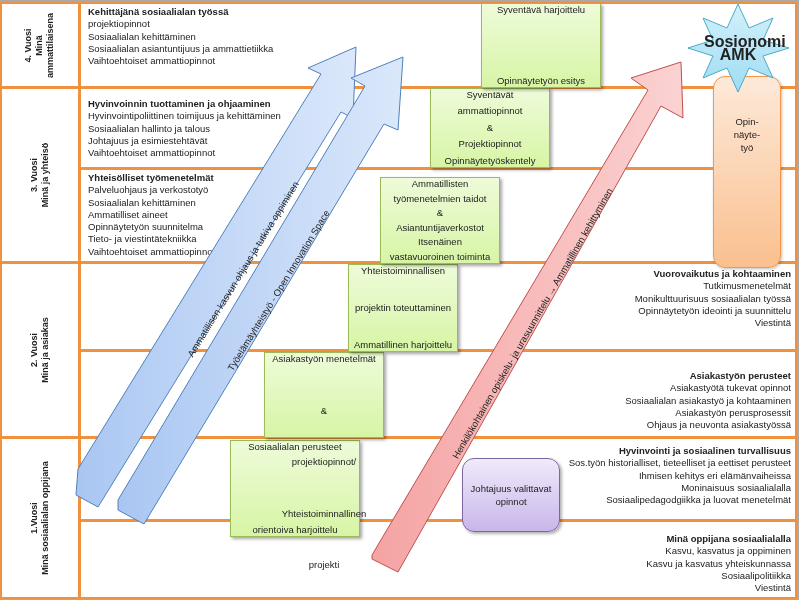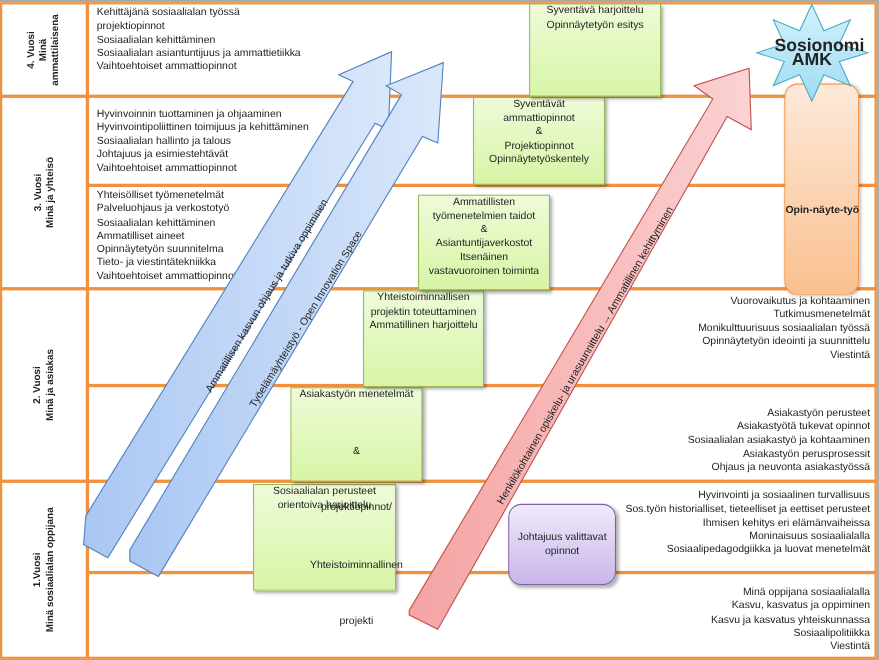--- a/index.html
+++ b/index.html
@@ -3,25 +3,25 @@
 <meta charset="utf-8">
 <style>
   html, body { margin:0; padding:0; }
   body { width:799px; height:600px; position:relative; overflow:hidden; background:#a9a9a9; font-family:"Liberation Sans", sans-serif; }
   .frame { position:absolute; left:0; top:2px; width:797px; height:597px; background:#fff; border:2px solid #f0913f; box-sizing:border-box; }
   .hline { position:absolute; height:3px; background:#f0913f; }
   .vline { position:absolute; width:3px; background:#f0913f; }
   .year { position:absolute; left:2px; width:76px; display:flex; align-items:center; justify-content:center; }
   .year .rot { transform:rotate(-90deg); white-space:nowrap; text-align:center; font-size:9px; font-weight:bold; line-height:11px; color:#222; }
   .course { position:absolute; font-size:9.5px; line-height:12.3px; color:#222; white-space:nowrap; }
-  .course .h { font-weight:normal; }
+  .course .h { font-weight:bold; }
   .course.right { text-align:right; }
-  .gbox { position:absolute; background:linear-gradient(180deg,#eefbd9 0%,#d7f5a5 100%); border:1px solid #9bbb59; box-shadow:2px 2px 3px rgba(0,0,0,0.35); display:flex; flex-direction:column; align-items:center; justify-content:flex-start; text-align:center; font-size:9.5px; line-height:12.5px; color:#222; }
+  .gbox { position:absolute; background:linear-gradient(180deg,#eefbd9 0%,#d7f5a5 100%); border:1px solid #9bbb59; box-shadow:2px 2px 3px rgba(0,0,0,0.35); display:flex; flex-direction:column; align-items:center; justify-content:space-between; text-align:center; font-size:9.5px; line-height:12.5px; color:#222; }
   .pbox { position:absolute; background:linear-gradient(180deg,#f0eafb 0%,#c9b6ea 100%); border:1px solid #8064a2; border-radius:12px; box-shadow:2px 2px 3px rgba(0,0,0,0.3); display:flex; flex-direction:column; align-items:center; justify-content:center; text-align:center; font-size:9.5px; line-height:13px; color:#222; }
-  .obox { position:absolute; background:linear-gradient(180deg,#fde9d9 0%,#fac08f 100%); border:1px solid #f79646; border-radius:12px; box-shadow:1px 1px 3px rgba(0,0,0,0.25); display:flex; flex-direction:row; align-items:center; text-align:center; font-size:9.5px; font-weight:bold; line-height:13px; color:#222; padding-top:38px; box-sizing:border-box; }
+  .obox { position:absolute; background:linear-gradient(180deg,#fde9d9 0%,#fac08f 100%); border:1px solid #f79646; border-radius:12px; box-shadow:1px 1px 3px rgba(0,0,0,0.25); display:flex; flex-direction:column; align-items:center; text-align:center; font-size:9.5px; font-weight:normal; line-height:13px; color:#222; padding-top:38px; box-sizing:border-box; }
   svg.overlay { position:absolute; left:0; top:0; }
   .star-label { position:absolute; text-align:center; font-size:16px; font-weight:bold; line-height:13px; color:#222; }
   .arrow-text { position:absolute; font-size:9.5px; color:#222; white-space:nowrap; transform-origin:0 0; }
 </style>
 </head>
 <body>
 
 <div class="frame"></div>
 
 <div class="vline" style="left:78px; top:2px; height:597px;"></div>
@@ -155,21 +155,21 @@
   <div>Sosiaalialan perusteet</div>
   <div>orientoiva harjoittelu</div>
 </div>
 <div class="gbox" style="left:264px; top:352px; width:118px; height:84px;gap:39px;">
   <div>Asiakastyön menetelmät</div>
   <div>&amp;</div>
   <div>projektiopinnot/</div>
   <div>Yhteistoiminnallinen</div>
   <div>projekti</div>
 </div>
-<div class="gbox" style="left:330px; top:264px; width:108px; height:86px;">
+<div class="gbox" style="left:348px; top:264px; width:108px; height:86px;">
   <div>Yhteistoiminnallisen</div>
   <div>projektin toteuttaminen</div>
   <div>Ammatillinen harjoittelu</div>
 </div>
 <div class="gbox" style="left:380px; top:177px; width:118px; height:85px;">
   <div>Ammatillisten</div>
   <div>työmenetelmien  taidot</div>
   <div>&amp;</div>
   <div>Asiantuntijaverkostot</div>
   <div>Itsenäinen</div>

